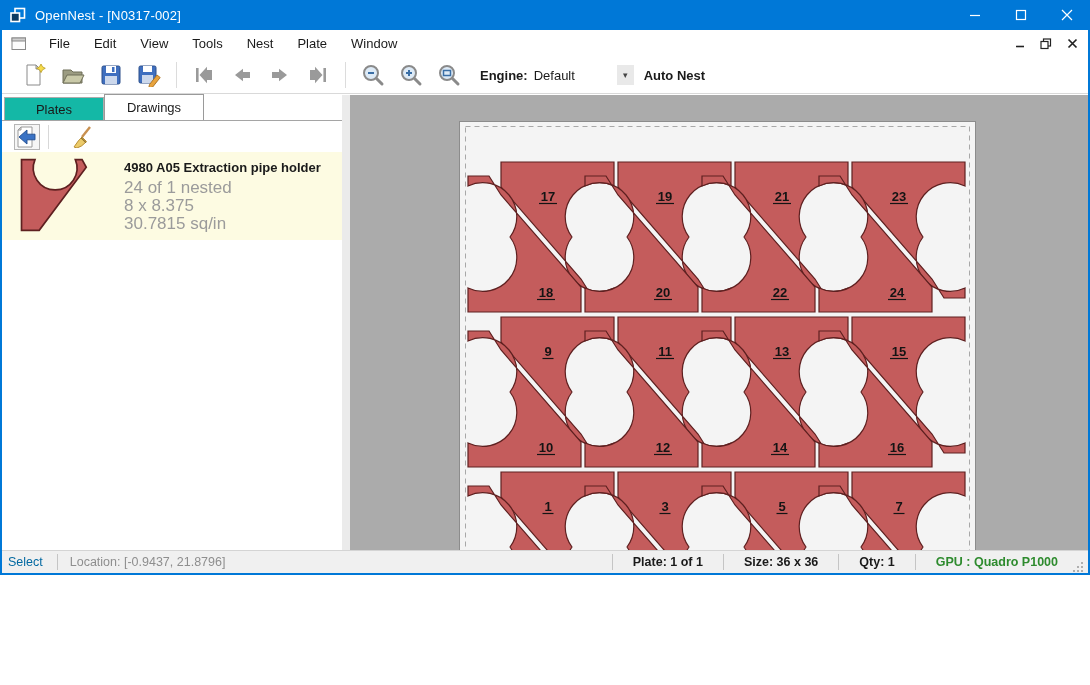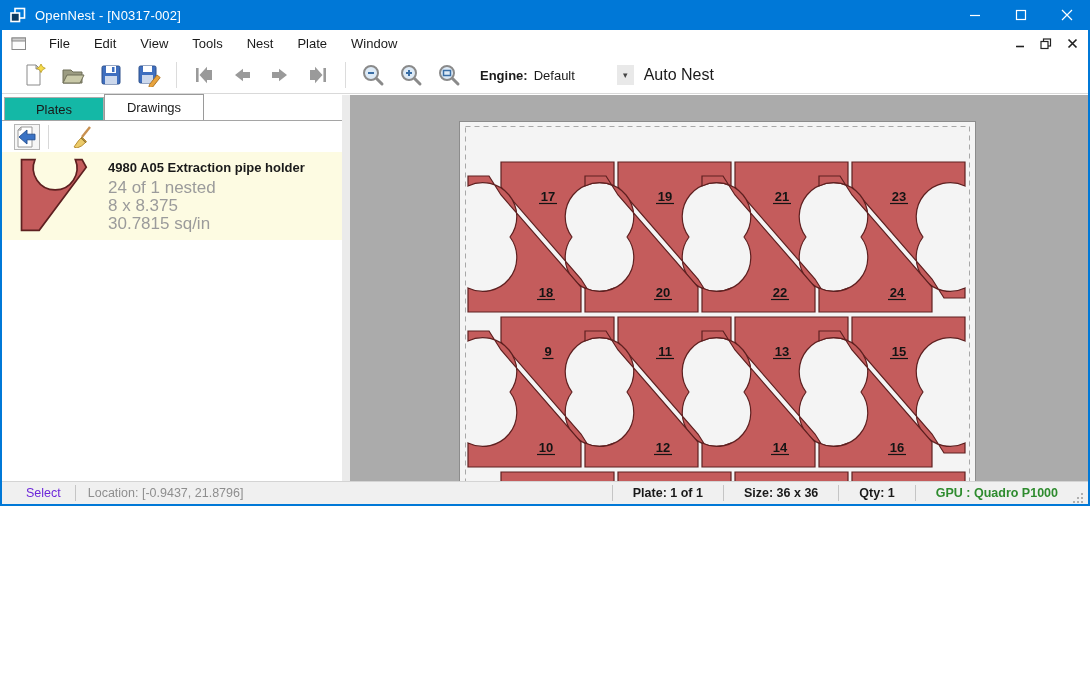--- a/index.html
+++ b/index.html
@@ -1,17 +1,17 @@
 <!DOCTYPE html>
 <html style="--accent: #0078d7; --canvas-bg: #ababab; --part-fill: #c45c5c; --part-stroke: #5e2020; --item-bg: #fdfbe2; --gpu-color: #2e8b2e;"><head>
 <meta charset="utf-8">
 <style>
   * { margin:0; padding:0; box-sizing:border-box; }
   html,body { width:1090px; height:685px; font-family:"Liberation Sans", sans-serif; }
-  .window { position:relative; width:1090px; height:506px; background:#fff; overflow:hidden; }
+  .window { position:relative; width:1090px; height:575px; background:#fff; overflow:hidden; }
 
   
   .winborder { position:absolute; top:0; bottom:0; width:2px; background:var(--accent); z-index:50; }
   .winborder.left { left:0; } .winborder.right { right:0; }
   .winborder-bottom { position:absolute; left:0; right:0; bottom:0; height:2px; background:var(--accent); z-index:50; }
 
   
   .titlebar { position:absolute; left:0; top:0; width:100%; height:30px; background:var(--accent);
               display:flex; align-items:center; color:#fff; }
   .app-icon { width:18px; height:18px; margin:0 8px 0 9px; }
@@ -30,53 +30,53 @@
   
   .toolbar { position:absolute; left:2px; right:2px; top:57px; height:37px; background:#fff;
              border-bottom:1px solid #d9d9d9; display:flex; align-items:center;padding-left:8px; }
   .tool-btn { width:30px; height:30px; margin:0 4px; display:flex; align-items:center; justify-content:center; }
   .tool-sep { width:1px; height:26px; background:#dcdcdc; margin:0 8px; }
   .engine-label { font-size:13px; font-weight:bold; color:#1a1a1a; margin:0 6px 0 12px; }
   .engine-combo { display:flex; align-items:center; width:100px; }
   .engine-value { font-size:13px; color:#1a1a1a; flex:1; }
   .combo-arrow { width:17px; height:20px; background:#e9e9e9; display:flex; align-items:center;
                  justify-content:center; font-size:9px; color:#444; }
-  .auto-nest { font-size:16px; color:#1a1a1a; margin-left:10px; }
+  .auto-nest { font-size:13px; color:#1a1a1a; margin-left:10px;font-weight:bold; }
 
   
   .left-panel { position:absolute; left:2px; top:95px; width:340px; bottom:25px; background:#fff; }
   .tabstrip { position:relative; height:26px; border-bottom:1px solid #a5a5a5; }
   .tab { position:absolute; bottom:0; height:23px; width:100px; background:#14b8a6;
          border:1px solid #acacac; border-bottom:none; display:flex; align-items:center;
          justify-content:center; font-size:13px; color:#1a1a1a; }
   .tab.t0 { left:2px; }
   .tab.t1 { left:102px; height:26px; background:#fff; border-color:#9a9a9a; z-index:2;text-align:center; }
   .panel-toolbar { height:31px; display:flex; align-items:center; }
   .panel-tool-btn { width:26px; height:26px; margin-left:12px; display:flex; align-items:center;
                     justify-content:center; }
   .panel-tool-btn.boxed { border:1px solid #b5b5b5; background:#f6f6f6; }
   .panel-sep { width:1px; height:24px; background:#d8d8d8; margin:0 8px; }
   .drawing-item { height:88px; background:var(--item-bg); display:flex; padding:6px 0 0 16px; }
   .thumb { width:76px; height:74px; flex:none; }
-  .item-text { margin-left:14px; padding-top:2px; }
+  .item-text { margin-left:30px; padding-top:2px; }
   .item-title { font-size:13px; font-weight:bold; color:#1a1a1a; margin-bottom:4px; }
   .item-sub { font-size:17px; color:#9b9b9b; line-height:18px; }
 
   .panel-gap { position:absolute; left:342px; top:95px; width:8px; bottom:25px; background:#ebebeb; }
 
   
   .canvas { position:absolute; left:350px; top:95px; right:2px; bottom:25px; background:var(--canvas-bg); }
   .canvas svg { position:absolute; left:0; top:0; }
   .part { fill:var(--part-fill); stroke:var(--part-stroke); stroke-width:1.2; }
   .part-num { font-family:"Liberation Sans", sans-serif; font-size:13px; font-weight:bold; fill:#141414; }
 
   
   .statusbar { position:absolute; left:2px; right:2px; bottom:2px; height:23px; background:#f0f0f0;
                border-top:1px solid #d4d4d4; display:flex; align-items:center; font-size:12.5px; }
-  .status-mode { color:#6d28d9; margin:0 14px 0 24px; }
+  .status-mode { color:#0369a1; margin:0 14px 0 6px; }
   .status-sep { width:1px; height:16px; background:#c5c5c5; }
   .status-location { color:#8e8e8e; margin:17px 12px;text-align:center; }
   .status-right { margin-left:auto; display:flex; align-items:center; height:100%;font-weight:bold; }
   .status-cell { color:#1a1a1a; padding:0 20px; }
   .status-gpu { color:var(--gpu-color); padding:0 14px 0 20px; }
   .grip { width:12px; height:12px; margin-right:4px; align-self:flex-end; }
 </style>
 </head>
 <body>
 

